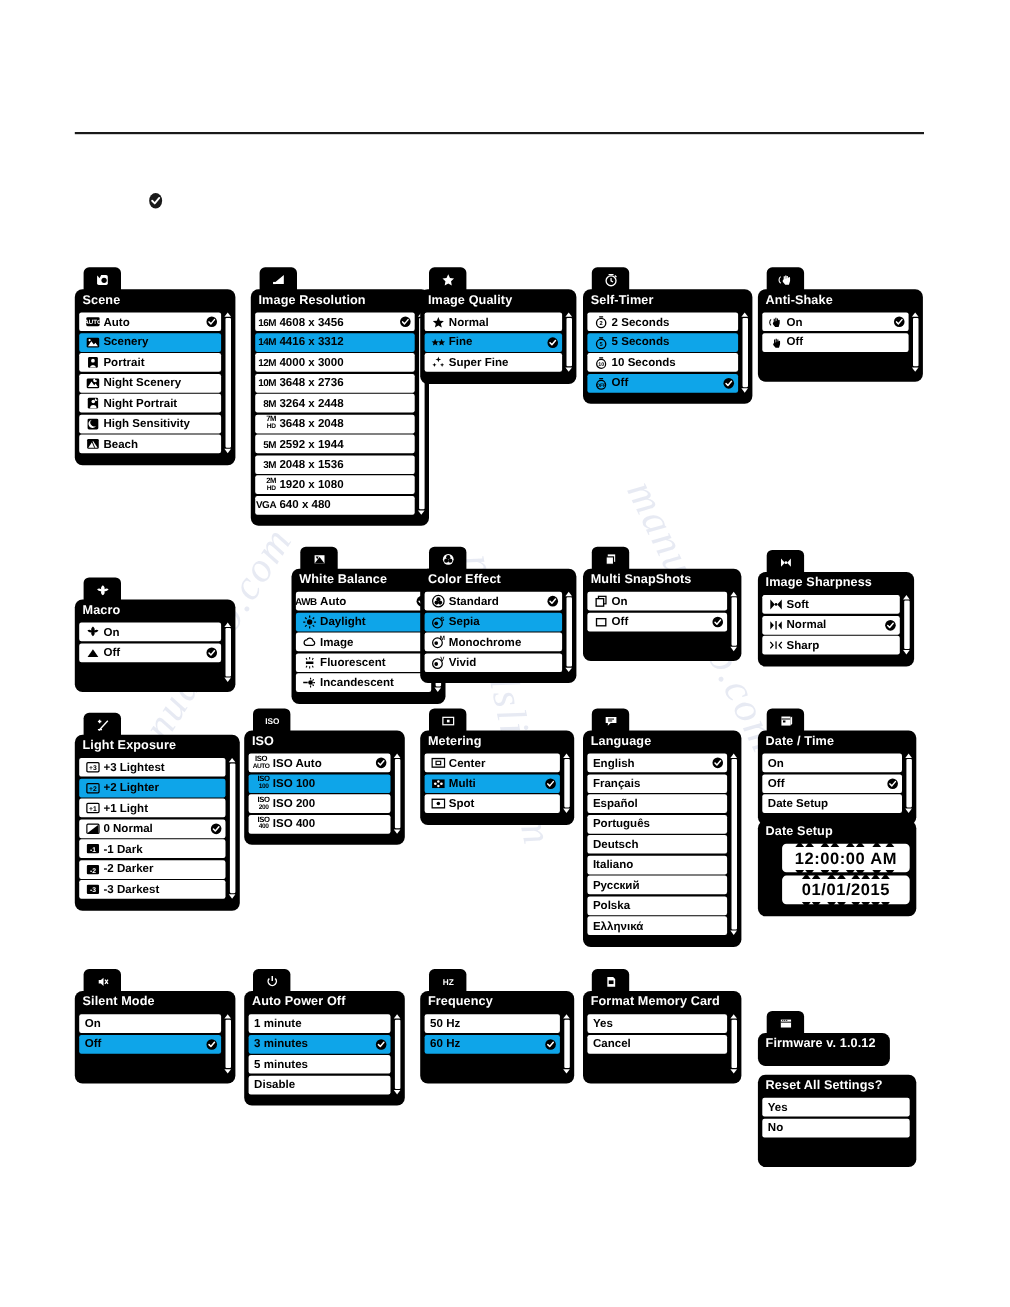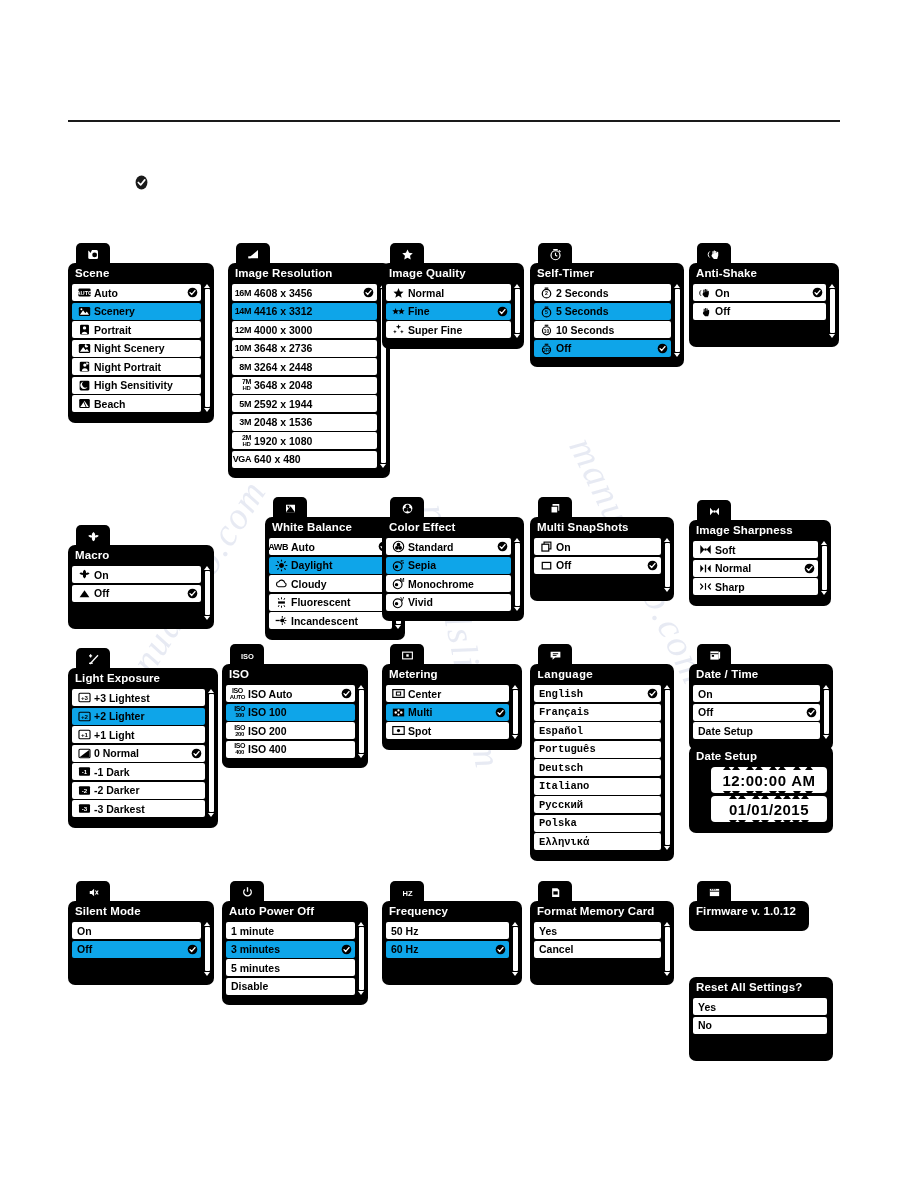--- a/index.html
+++ b/index.html
@@ -625,21 +625,21 @@
             </span>
             <span class="lbl">Daylight</span>
             <span class="chk"></span>
           </div>
           <div class="row">
             <span class="ico">
               <svg viewBox="0 0 16 16" width="13" height="13">
                 <path d="M4.2 12 a3.1 3.1 0 0 1 0.4 -6.1 a4 4 0 0 1 7.4 1.1 a2.6 2.6 0 0 1 -0.6 5 z" fill="none" stroke="#000" stroke-width="1.4"></path>
               </svg>
             </span>
-            <span class="lbl">Cloudy</span>
+            <span class="lbl">Image</span>
             <span class="chk"></span>
           </div>
           <div class="row">
             <span class="ico">
               <svg viewBox="0 0 16 16" width="13" height="13">
                 <rect x="3.8" y="6.6" width="8.4" height="2.8" fill="#000"></rect>
                 <g stroke="#000" stroke-width="1.2">
                   <path d="M8 1.6 v2.4 M4 2.6 l1 2.1 M12 2.6 l-1 2.1 M8 14.4 v-2.4 M4 13.4 l1 -2.1 M12 13.4 l-1 -2.1"></path>
                 </g>
               </svg>
@@ -1043,21 +1043,21 @@
             <span class="chk"></span>
           </div>
           <div class="sbar">
             <div class="up"></div>
             <div class="trk"></div>
             <div class="dn"></div>
           </div>
         </div>
       </div>
     </div>
-    <div class="panel" id="panel-language" style="left:530px;top:644px;width:144px;font-family:Liberation Mono, monospace;">
+    <div class="panel" id="panel-language" style="left:530px;top:644px;width:144px;">
       <div class="tab">
         <svg viewBox="0 0 20 20" width="15" height="15">
           <path d="M3.5 5 h13 v7.5 h-7 l-3.4 3.2 v-3.2 h-2.6 z" fill="#fff"></path>
           <path d="M6.4 7.6 h7.2 M6.4 9.9 h5" stroke="#000" stroke-width="1.2"></path>
         </svg>
       </div>
       <div class="body">
         <div class="title">Language</div>
         <div class="rows">
           <div class="row noico">
@@ -1268,21 +1268,21 @@
           </div>
           <div class="spacer-blank"></div>
           <div class="sbar">
             <div class="up"></div>
             <div class="trk"></div>
             <div class="dn"></div>
           </div>
         </div>
       </div>
     </div>
-    <div class="panel" id="panel-firmware" style="left:689px;top:881px;width:120px;">
+    <div class="panel" id="panel-firmware" style="left:689px;top:919px;width:120px;">
       <div class="tab">
         <svg viewBox="0 0 20 20" width="15" height="15">
           <rect x="3.8" y="5.2" width="12.4" height="9.6" fill="#fff"></rect>
           <path d="M3.8 8.3 h12.4" stroke="#000" stroke-width="1.2"></path>
           <path d="M5.4 6.2 h1.4 M7.8 6.2 h1.4 M10.2 6.2 h1.4" stroke="#000" stroke-width="1.1"></path>
         </svg>
       </div>
       <div class="body">
         <div class="title">Firmware v. 1.0.12</div>
       </div>

